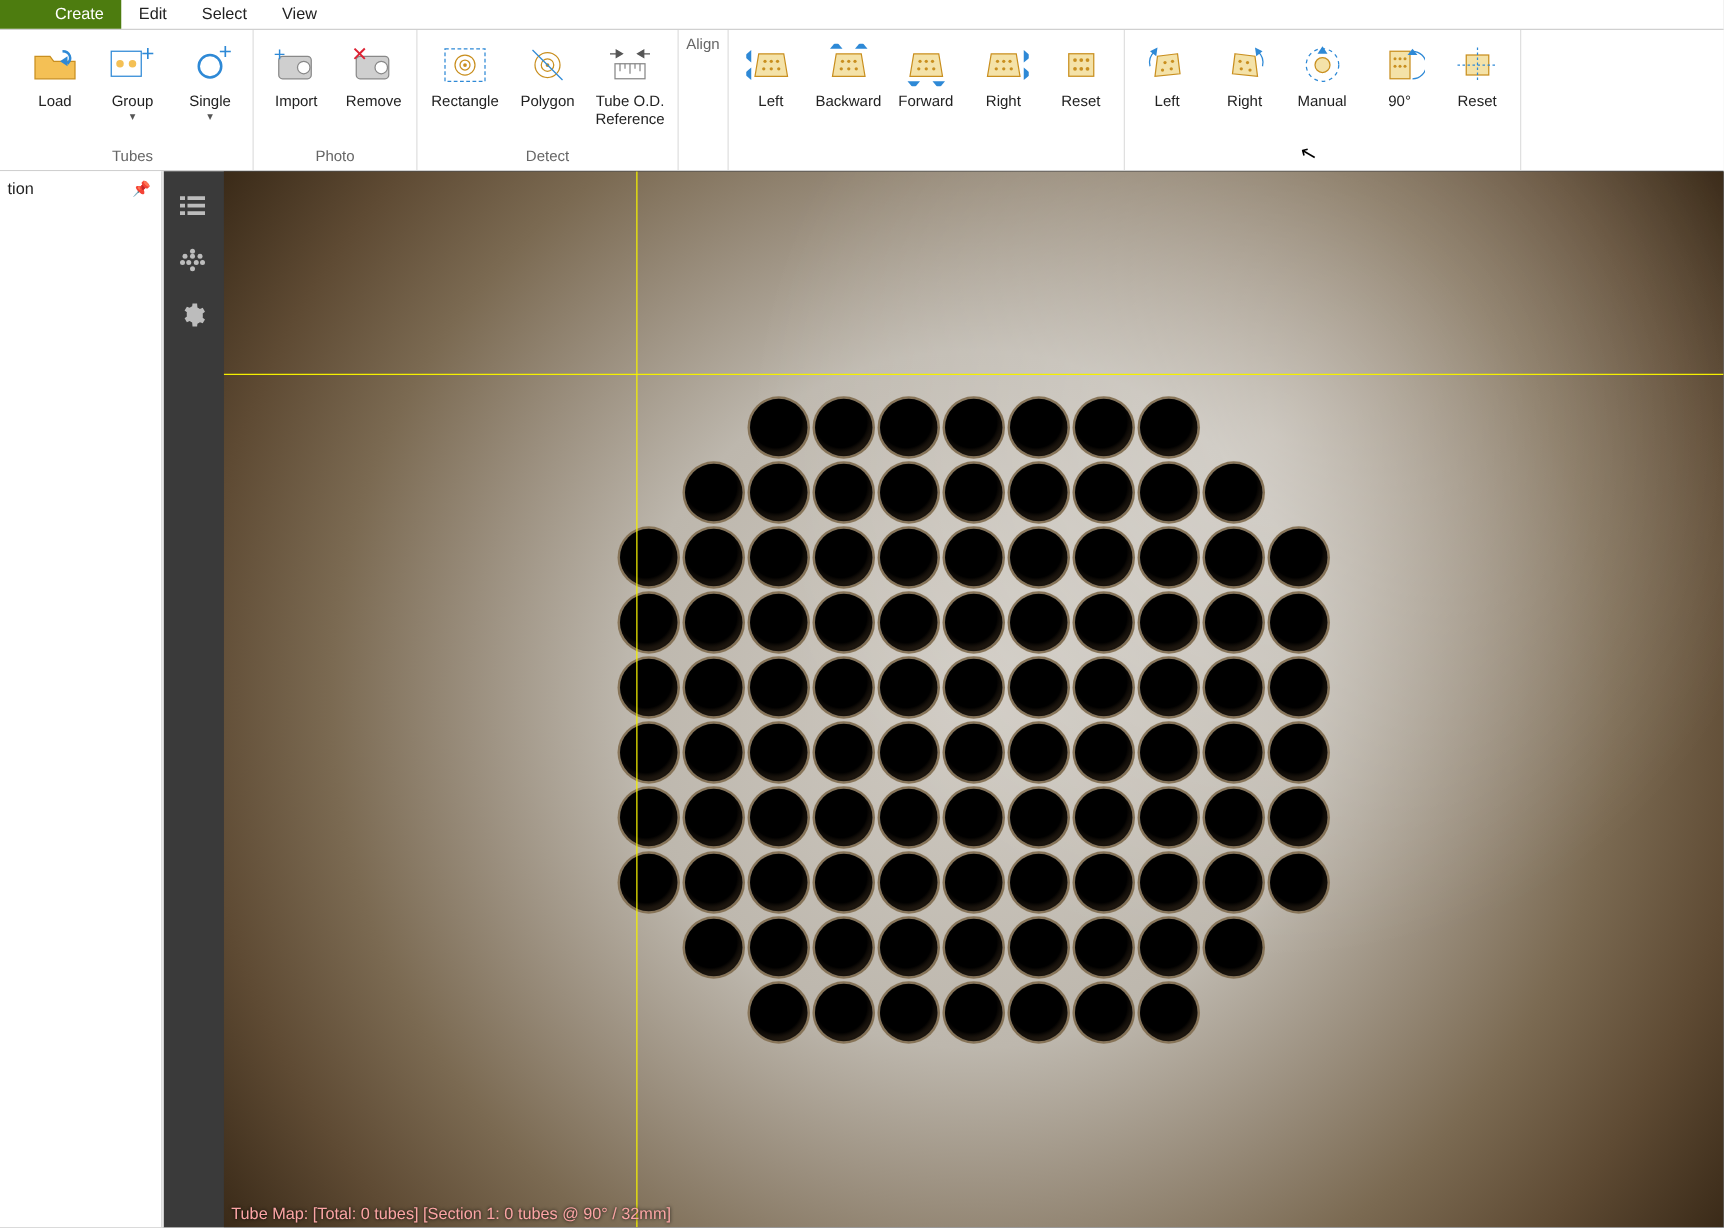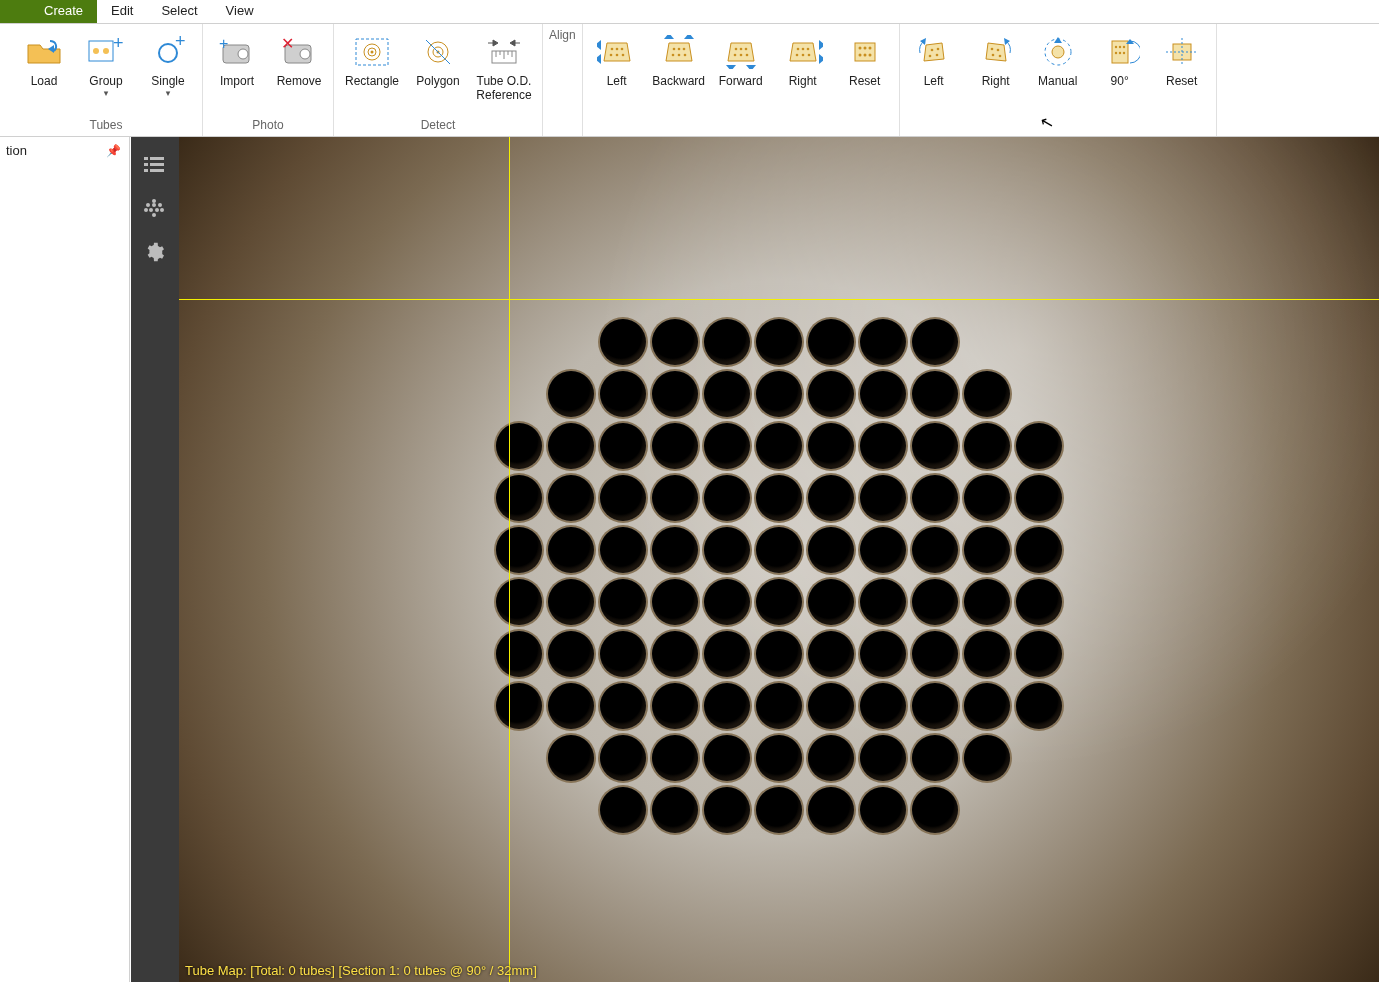--- a/index.html
+++ b/index.html
@@ -199,21 +199,21 @@
     left: 0; right: 0;
     top: 162px;
     height: 1px;
     background: #f4f000;
     z-index: 30;
   }
   .status-line {
     position: absolute;
     left: 6px;
     bottom: 4px;
-    color: #fde047;
+    color: #fca5a5;
     font-size: 13px;
     z-index: 40;
     text-shadow: 0 0 3px #000;
   }
   
   .cursor {
     position: absolute;
     left: 1040px;
     top: 113px;
     font-size: 16px;

